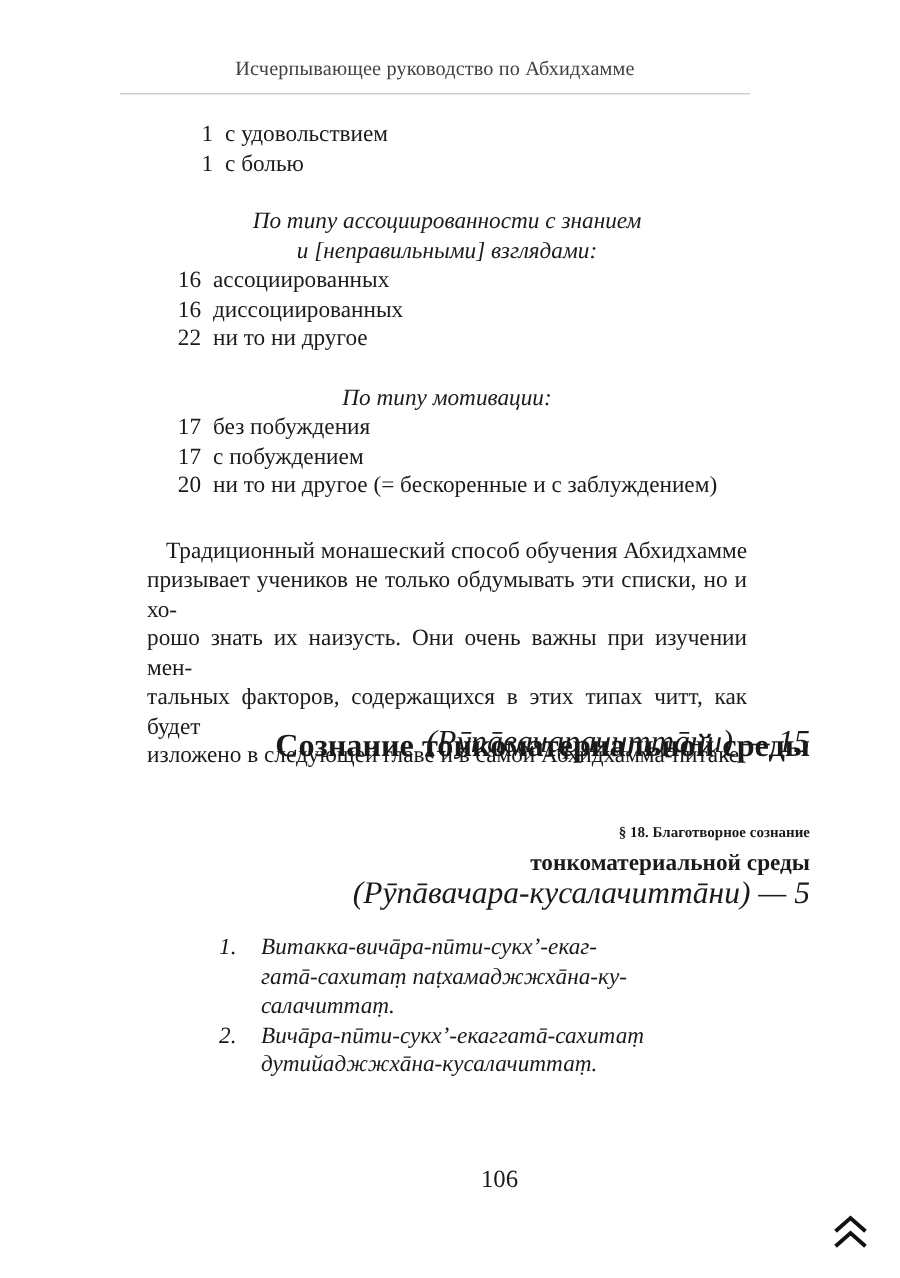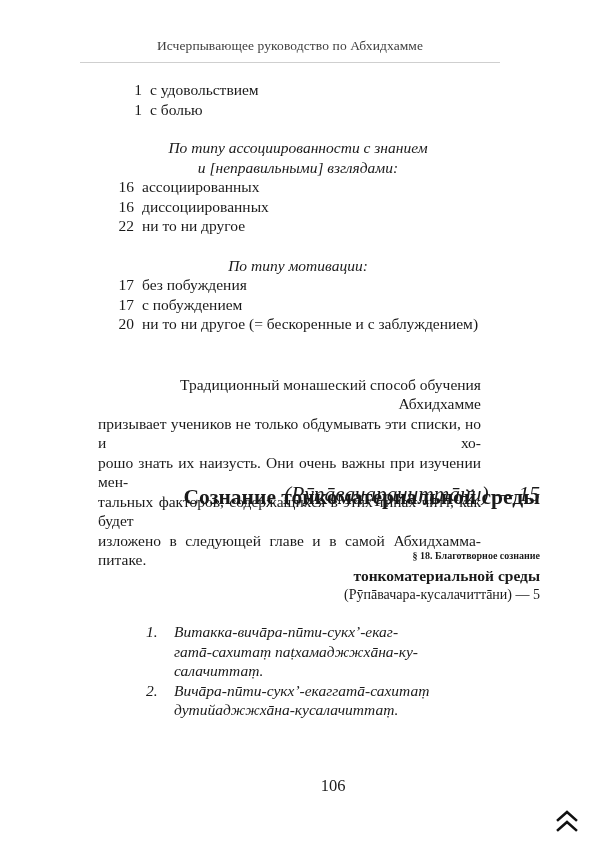--- a/index.html
+++ b/index.html
@@ -10,27 +10,27 @@
   .head-rule { position: absolute; left: 80px; top: 62px; width: 420px; height: 1px; background: #cfcfcf; }
   .content { position: absolute; left: 98px; top: 80px; width: 400px; font-size: 15.5px; line-height: 19.5px; }
   .list { margin: 0; }
   .row { display: flex; }
   .num { display: inline-block; text-align: right; }
   .lbl { margin-left: 8px; }
   .list.l1 .num { width: 44px; }
   .list.l2 .num, .list.l3 .num { width: 36px; }
   .heading-it { font-style: italic; margin: 0; text-align: center; }
   .gap { height: 20px; }
-  .para { text-align: justify; text-indent: 0; margin: 17px; }
+  .para { text-align: justify; text-indent: 0; margin: 0; }
   .sec-title { position: absolute; left: 60px; width: 480px; text-align: right; }
   .h1 { top: 484px; font-size: 21.5px; font-weight: bold; line-height: 26px; }
   .h1-sub { top: 480px; font-size: 21.5px; font-style: italic; line-height: 28px; }
   .h2 { top: 546px; font-size: 10px; font-weight: bold; line-height: 20px; }
   .h2b { top: 566px; font-size: 15.5px; font-weight: bold; line-height: 20px; }
-  .h2-sub { top: 584px; font-size: 14px; line-height: 22px; }
+  .h2-sub { top: 584px; font-size: 21px; font-style: italic; line-height: 22px; }
   .pali { position: absolute; left: 146px; top: 622px; width: 320px; font-size: 15.5px; line-height: 19.5px; font-style: italic; }
   .pali .item { display: flex; }
   .pali .pn { width: 28px; flex: none; }
   .pali .pt { flex: 1; }
   .page-num { position: absolute; left: 0; width: 600px; top: 776px; text-align: center; font-size: 16.5px; padding-left: 33px; }
   .scroll-top { position: absolute; left: 554px; top: 808px; width: 26px; height: 26px; cursor: pointer; }
 </style>
 </head>
 <body>
 

